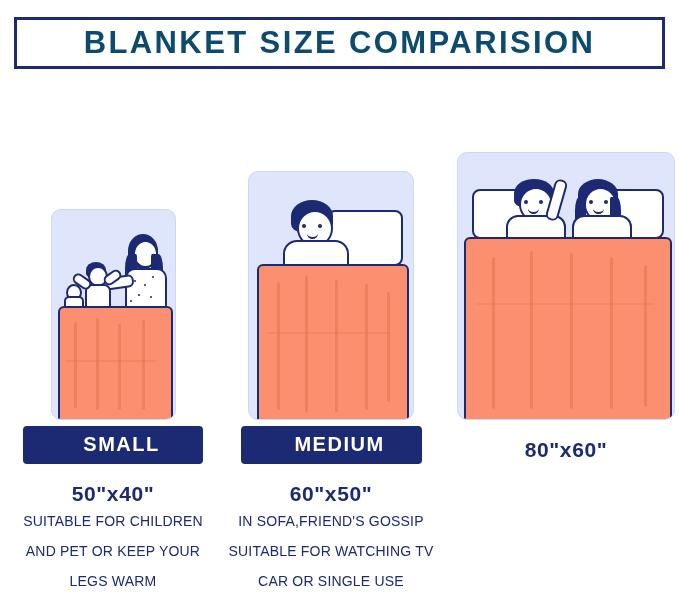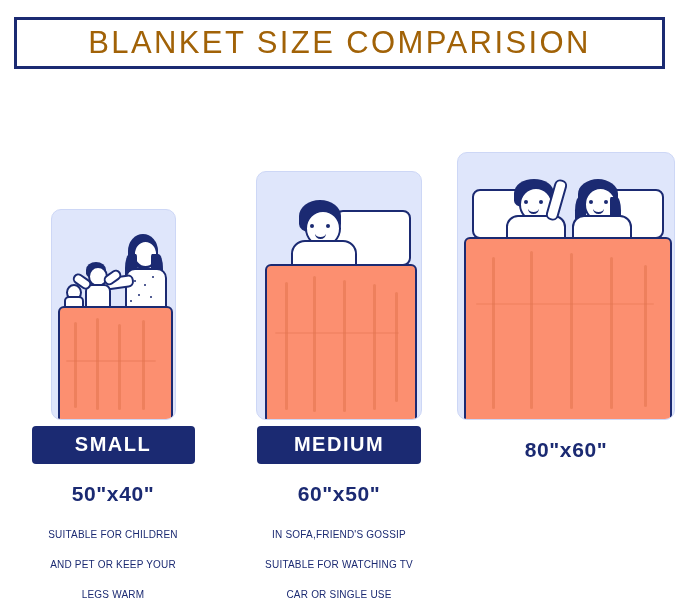--- a/index.html
+++ b/index.html
@@ -28,37 +28,37 @@
     width: 651px;
     height: 52px;
     border: 3px solid #1b2a72;
     box-sizing: border-box;
     display: flex;
     align-items: center;
     justify-content: center;
     background: #ffffff;
   }
   .title-text {
-    color: #a16207;
+    color: #0c4a6e;
     font-size: 31px;
-    font-weight: normal;
+    font-weight: bold;
     letter-spacing: 2.4px;
     white-space: nowrap;
     font-family: "Liberation Sans", sans-serif;
   }
 
   
   .col {
     position: absolute;
     top: 120px;
     width: 226px;
     text-align: center;
   }
   .col-small  { left: 0px; }
-  .col-medium { left: 226px; }
+  .col-medium { left: 218px; }
   .col-large  { left: 453px; }
 
   .illus-wrap {
     position: relative;
     height: 300px;
     display: flex;
     align-items: flex-end;
     justify-content: center;
   }
   .illus {
@@ -117,38 +117,37 @@
   }
 
   
   .label-pill {
     margin: 6px auto 0 auto;
     background: #1b2a72;
     color: #ffffff;
     font-size: 20px;
     font-weight: bold;
     letter-spacing: 1.5px;
-    padding: 7px 0 8px 0;
+    padding: 7px 0 8px 17px;
     border-radius: 4px;
   }
   .pill-small  { width: 163px; }
   .pill-medium { width: 164px; }
   .pill-large  { width: 176px; }
 
   .dims {
     margin-top: 18px;
     color: #1b2a72;
     font-size: 21px;
     font-weight: bold;
     letter-spacing: .6px;
   }
   .desc {
-    margin-top: 14px;
     color: #1b2a72;
-    font-size: 10px;
+    font-size: 14px;
     line-height: 30px;
     letter-spacing: .2px;
   }
   .desc div { white-space: nowrap; }
 </style>
 </head>
 <body>
 
 <div class="page">
 

